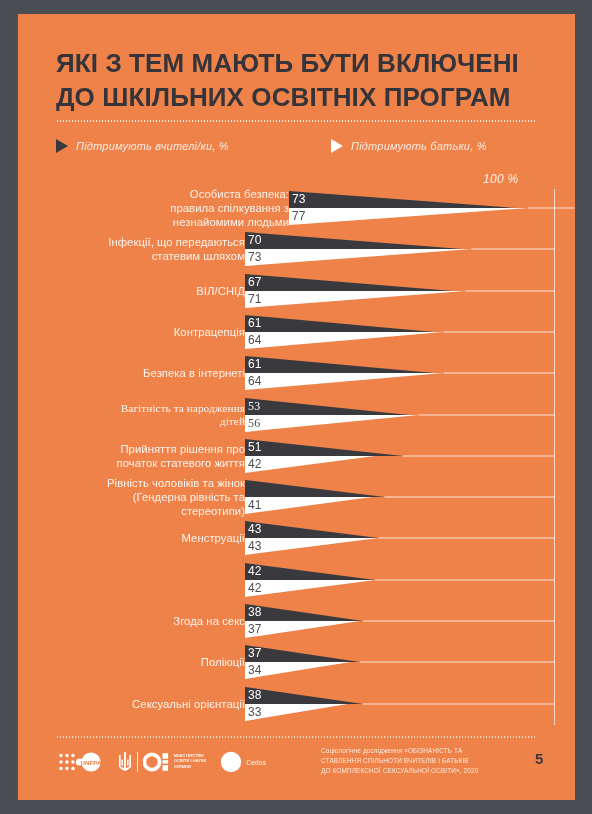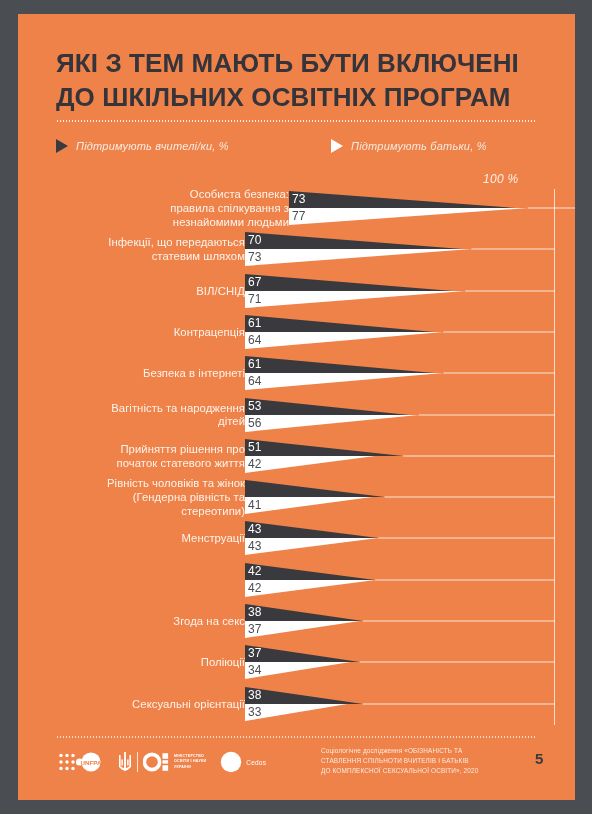--- a/index.html
+++ b/index.html
@@ -274,21 +274,21 @@
         <div class="wedges">
           <svg class="wedge-svg" width="330" height="34" viewBox="0 0 330 34">
             <polygon points="0,0 189.1,17 0,17" fill="#3a3a3e"></polygon>
             <polygon points="0,34 198.4,17 0,17" fill="#ffffff"></polygon>
             <line x1="198.4" y1="17" x2="310" y2="17" stroke="rgba(255,255,255,0.8)" stroke-width="1"></line>
           </svg>
           <span class="val dark" style="top: 1px;">61</span>
           <span class="val light" style="top: 18px;">64</span>
         </div>
       </div>
-      <div class="row" style="top: 208.5px; height: 34px;">
+      <div class="row" style="top: 208.5px; height: 34px; font-family: Liberation Serif, serif;">
         <div class="row-label" style="top: 4.2px;"><span>Вагітність та народження</span><br><span>дітей</span></div>
         <div class="wedges">
           <svg class="wedge-svg" width="330" height="34" viewBox="0 0 330 34">
             <polygon points="0,0 164.3,17 0,17" fill="#3a3a3e"></polygon>
             <polygon points="0,34 173.60000000000002,17 0,17" fill="#ffffff"></polygon>
             <line x1="173.60000000000002" y1="17" x2="310" y2="17" stroke="rgba(255,255,255,0.8)" stroke-width="1"></line>
           </svg>
           <span class="val dark" style="top: 1px;">53</span>
           <span class="val light" style="top: 18px;">56</span>
         </div>

